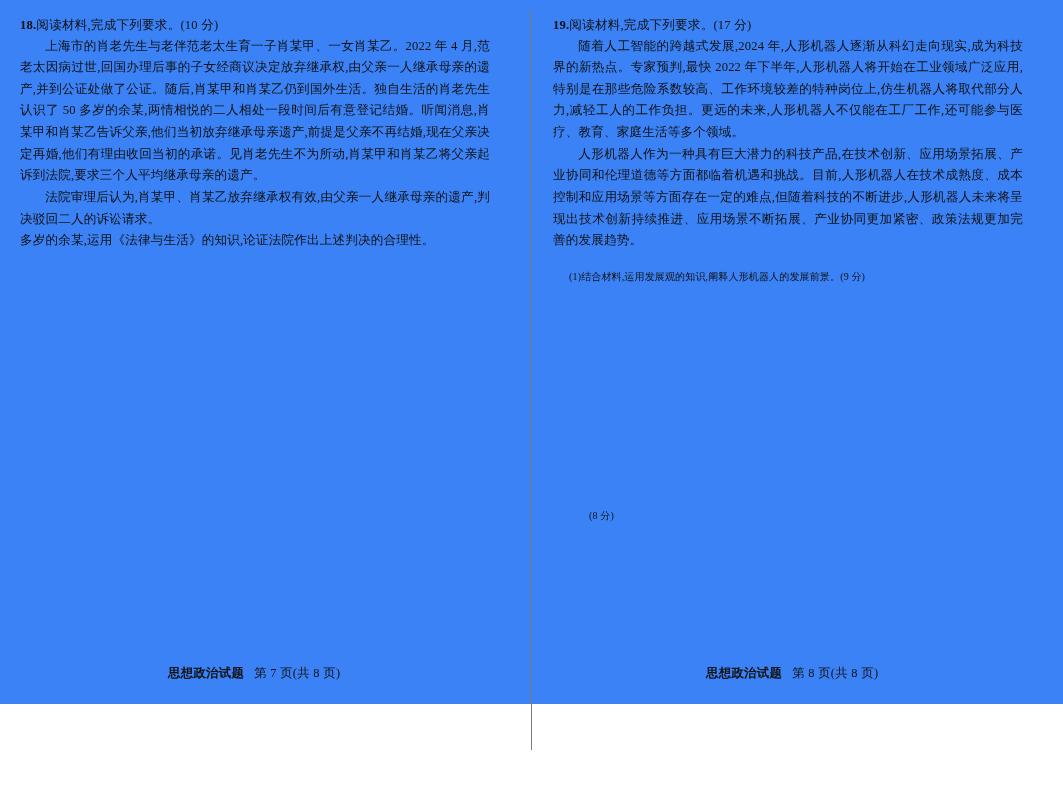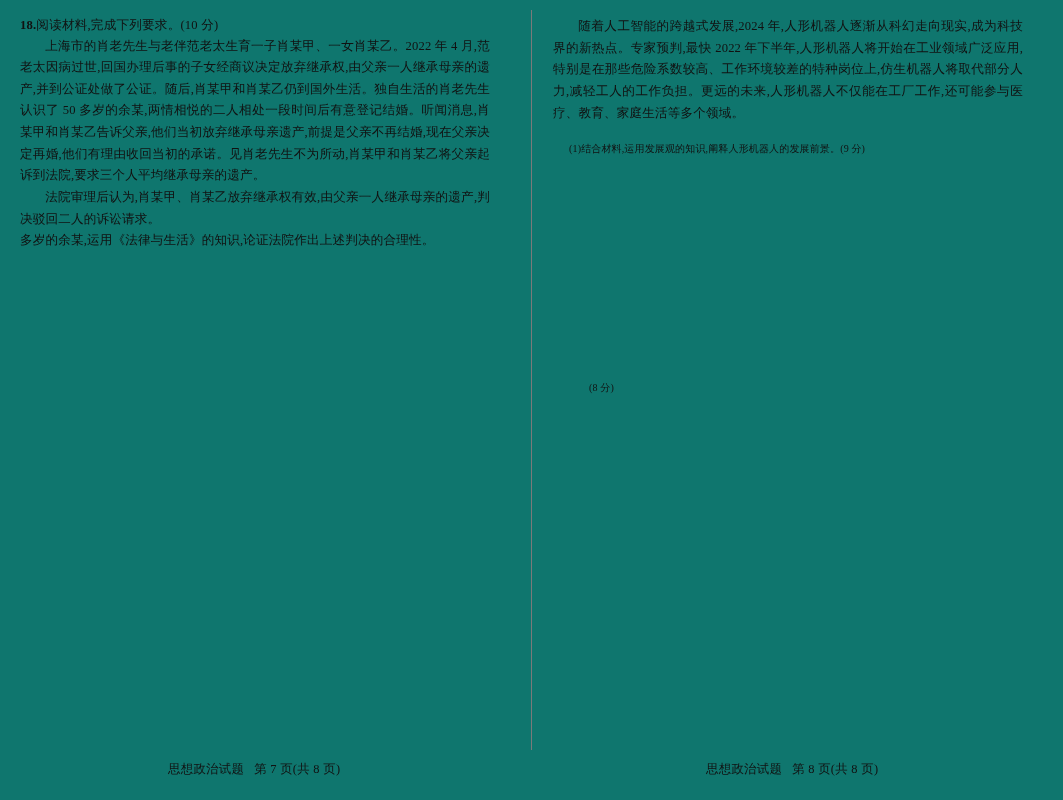--- a/index.html
+++ b/index.html
@@ -13,22 +13,22 @@
     font-family: "Liberation Serif", "DejaVu Serif", serif;
     color: #111111;
     position: relative;
     overflow: hidden;
   }
   .page {
     position: absolute;
     top: 0;
     left: 0;
     width: 1063px;
-    height: 800px;
-    background: #0f766e;
+    height: 704px;
+    background: #3b82f6;
   }
   .divider {
     position: absolute;
     top: 10px;
     left: 531px;
     width: 1px;
     height: 740px;
     background: #7a7a7a;
   }
   .col {
@@ -82,21 +82,21 @@
   .footer {
     position: absolute;
     bottom: 22px;
     font-size: 12.4px;
     letter-spacing: 0.3px;
     white-space: nowrap;
   }
   .footer-left { left: 168px; }
   .footer-right { left: 706px; }
   .footer .subject {
-    font-weight: 400;
+    font-weight: 700;
     margin-right: 10px;
   }
   .footer .pagenum {
     font-weight: 400;
   }
 </style>
 </head>
 <body>
 
 <div class="page">
@@ -115,22 +115,26 @@
       <p class="para noindent">多岁的余某,运用《法律与生活》的知识,论证法院作出上述判决的合理性。</p>
 
       <div class="spacer-answer" style="height:480px;"></div>
     </div>
 
   </div>
 
   <div class="col col-right">
 
     <div class="q-block">
+      <div class="q-head">
+        <span class="qnum">19.</span><span>阅读材料,完成下列要求。</span><span>(17 分)</span>
+      </div>
 
       <p class="para indent">随着人工智能的跨越式发展,2024 年,人形机器人逐渐从科幻走向现实,成为科技界的新热点。专家预判,最快 2022 年下半年,人形机器人将开始在工业领域广泛应用,特别是在那些危险系数较高、工作环境较差的特种岗位上,仿生机器人将取代部分人力,减轻工人的工作负担。更远的未来,人形机器人不仅能在工厂工作,还可能参与医疗、教育、家庭生活等多个领域。</p>
+      <p class="para indent">人形机器人作为一种具有巨大潜力的科技产品,在技术创新、应用场景拓展、产业协同和伦理道德等方面都临着机遇和挑战。目前,人形机器人在技术成熟度、成本控制和应用场景等方面存在一定的难点,但随着科技的不断进步,人形机器人未来将呈现出技术创新持续推进、应用场景不断拓展、产业协同更加紧密、政策法规更加完善的发展趋势。</p>
 
       <p class="sub-q"><span>(1)</span><span>结合材料,运用发展观的知识,阐释人形机器人的发展前景。</span><span>(9 分)</span></p>
 
       <div class="spacer-answer" style="height:190px;"></div>
 
       <p class="sub-q sub-q-cont">(8 分)</p>
 
       <div class="spacer-answer" style="height:250px;"></div>
     </div>
 

